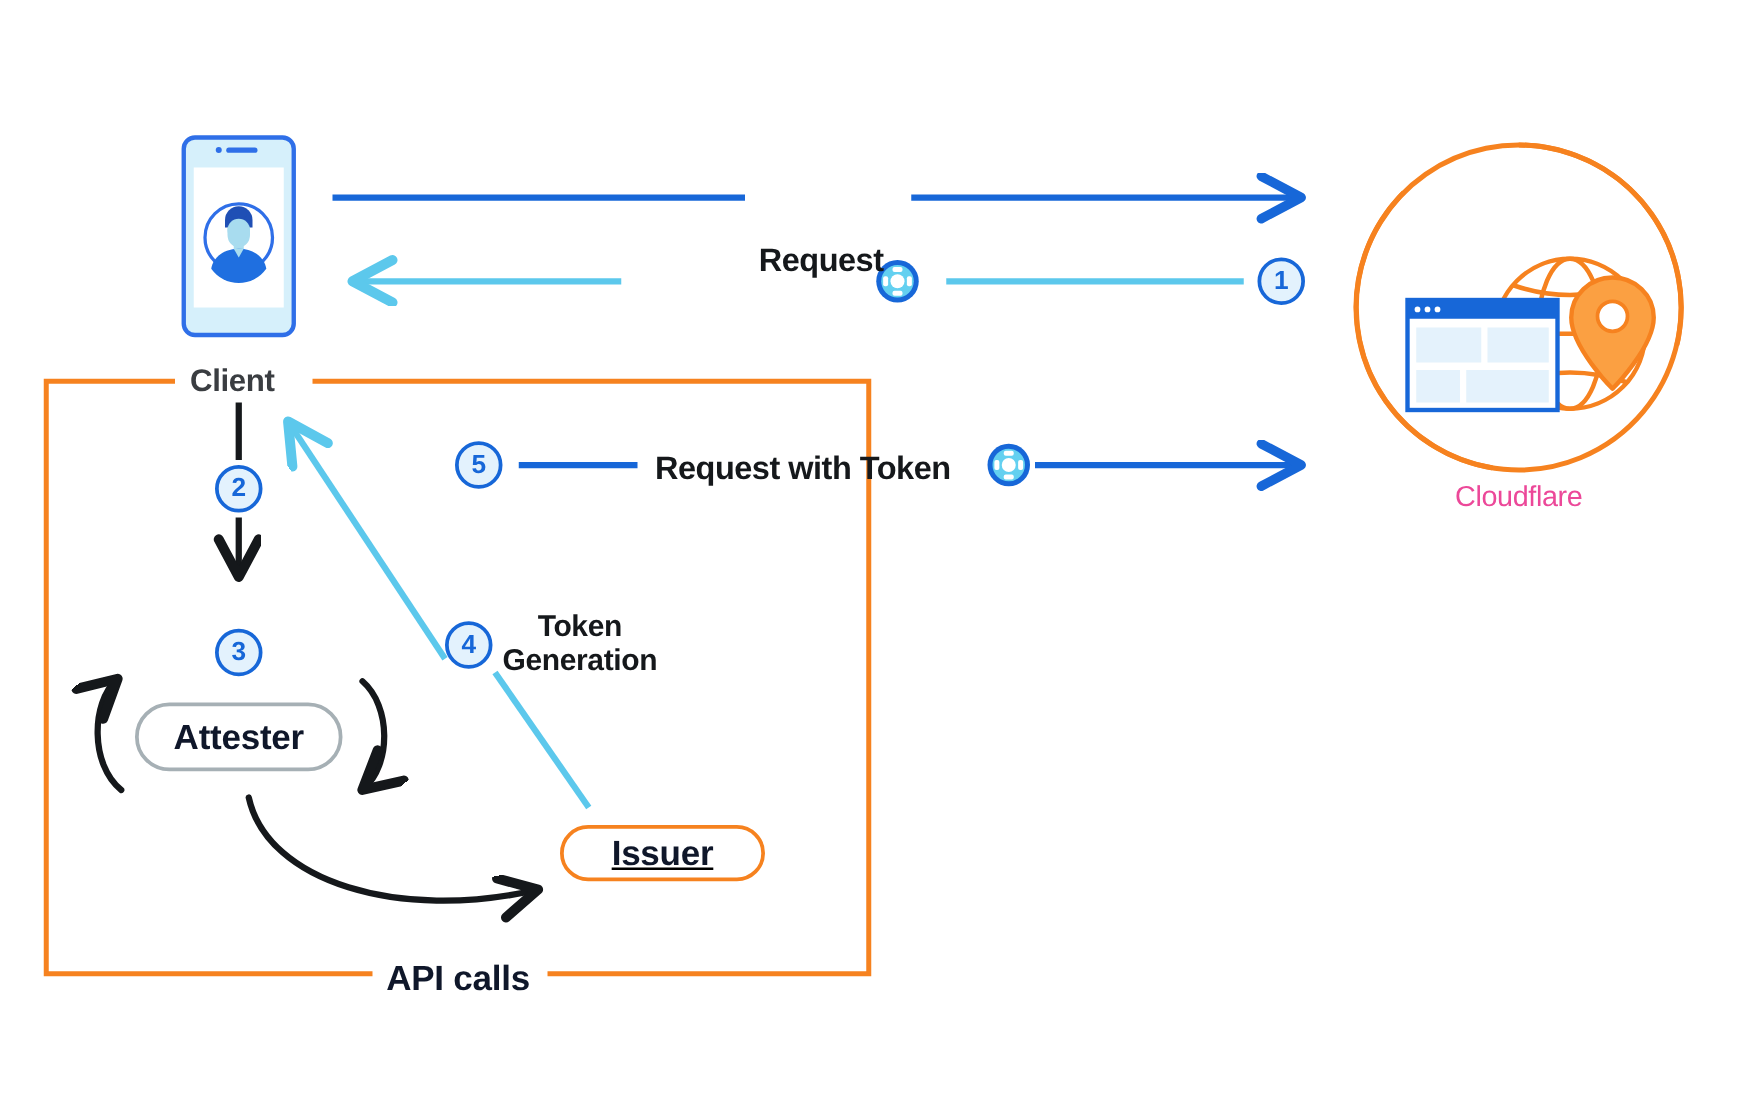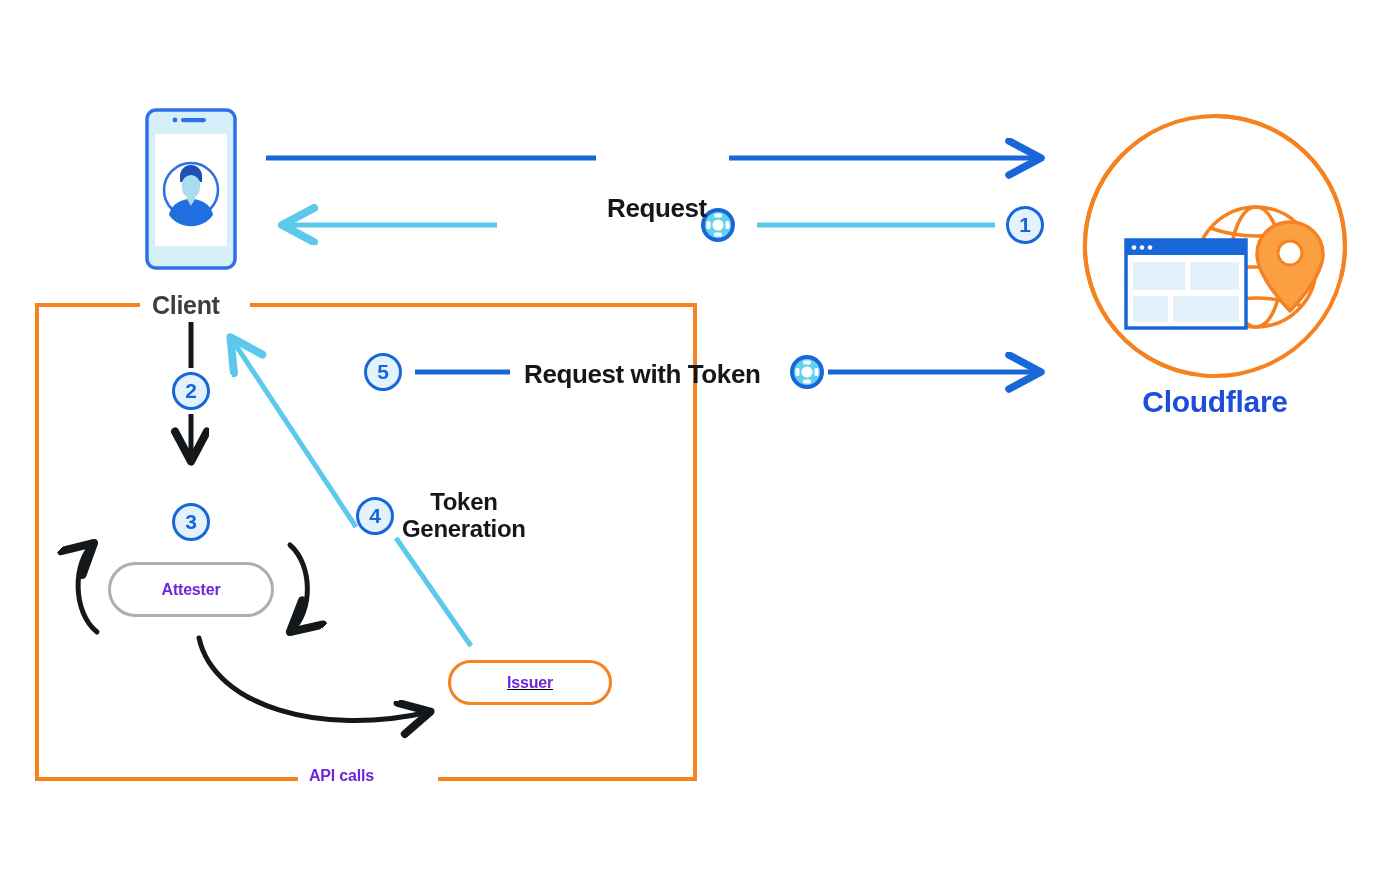--- a/index.html
+++ b/index.html
@@ -27,30 +27,30 @@
     white-space: nowrap;
   }
   .node-label {
     font-size: 25px;
     font-weight: bold;
     color: #3a3d41;
     letter-spacing: -0.3px;
     white-space: nowrap;
   }
   .box-label {
-    font-size: 16px;
-    font-weight: bold;
-    color: #6d28d9;
+    font-size: 28px;
+    font-weight: bold;
+    color: #0f172a;
     letter-spacing: -0.2px;
     white-space: nowrap;
   }
   .origin-label {
-    font-size: 30px;
-    font-weight: bold;
-    color: #1d4ed8;
+    font-size: 23px;
+    font-weight: normal;
+    color: #ec4899;
     text-align: center;
     line-height: 1.18;
     letter-spacing: -0.3px;
   }
   .step-anno {
     font-size: 24px;
     font-weight: bold;
     color: #15181b;
     line-height: 1.12;
     letter-spacing: -0.3px;

